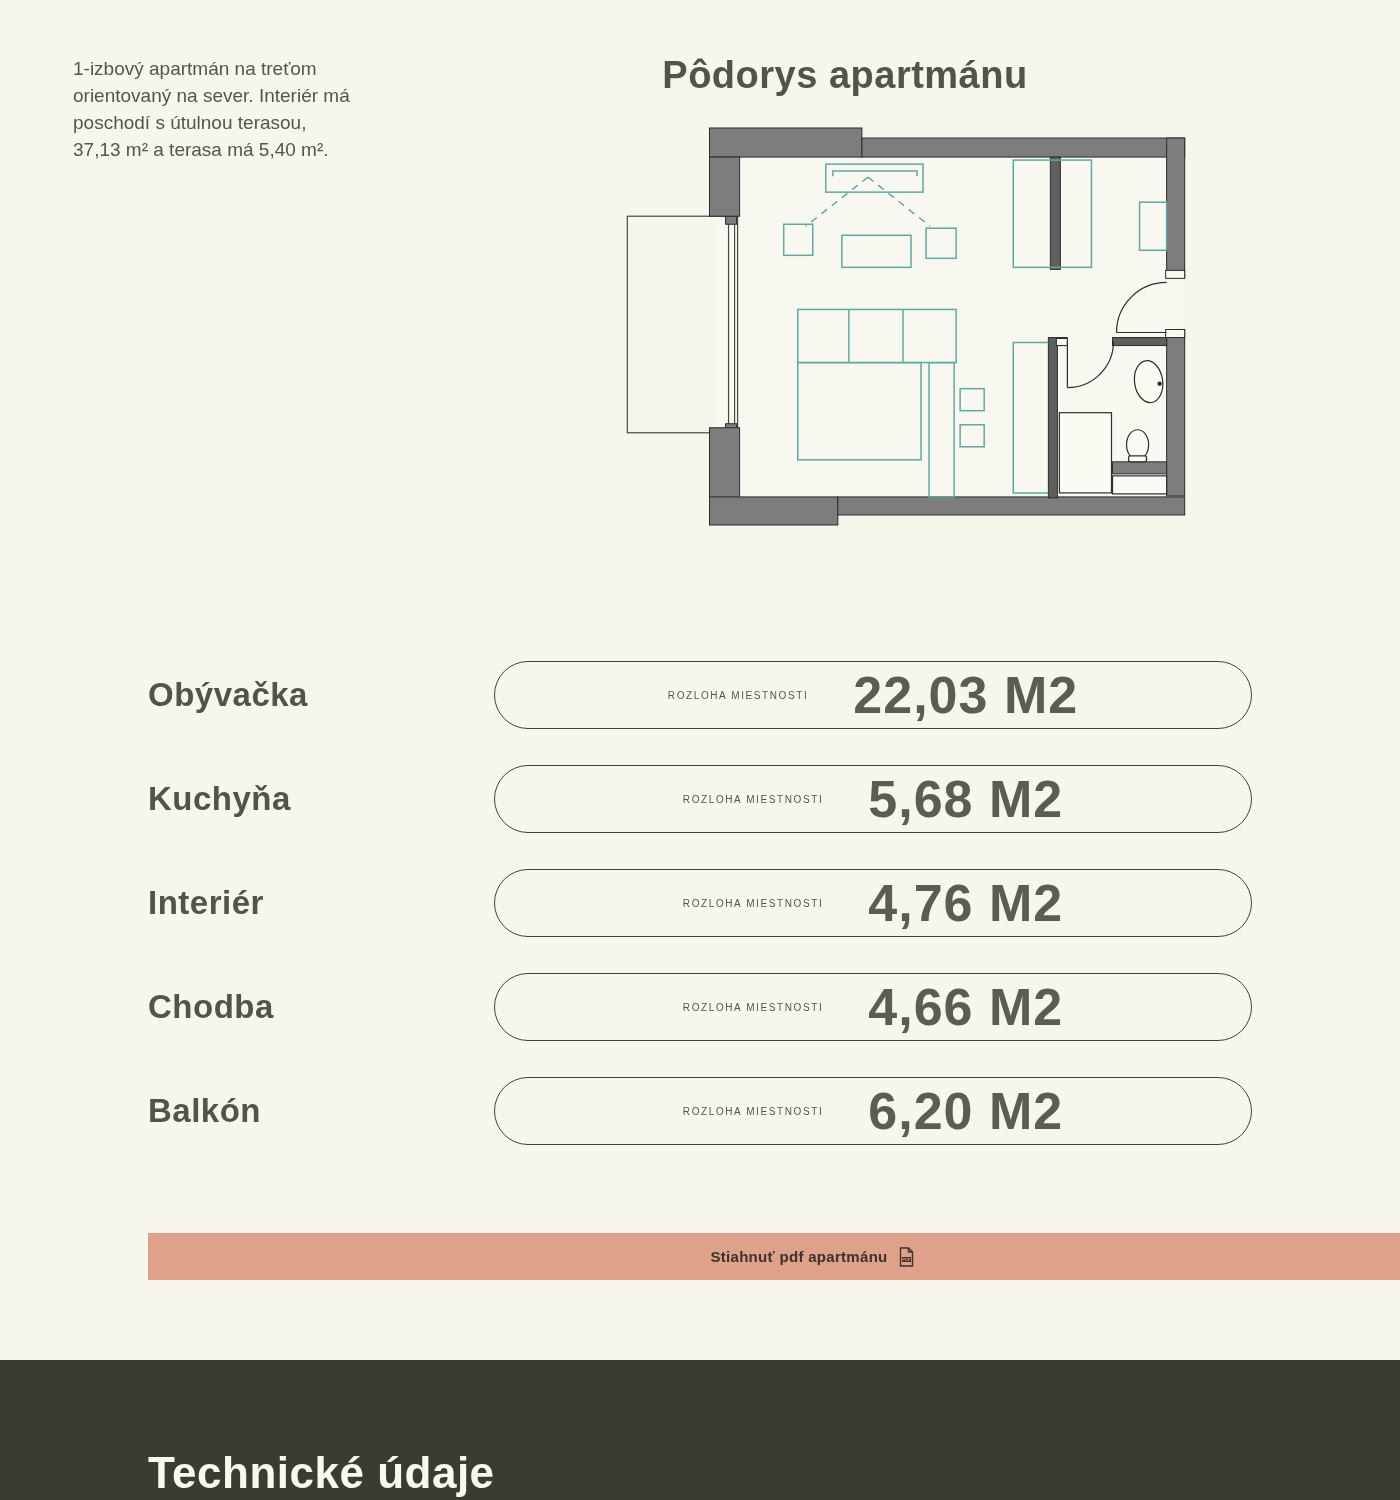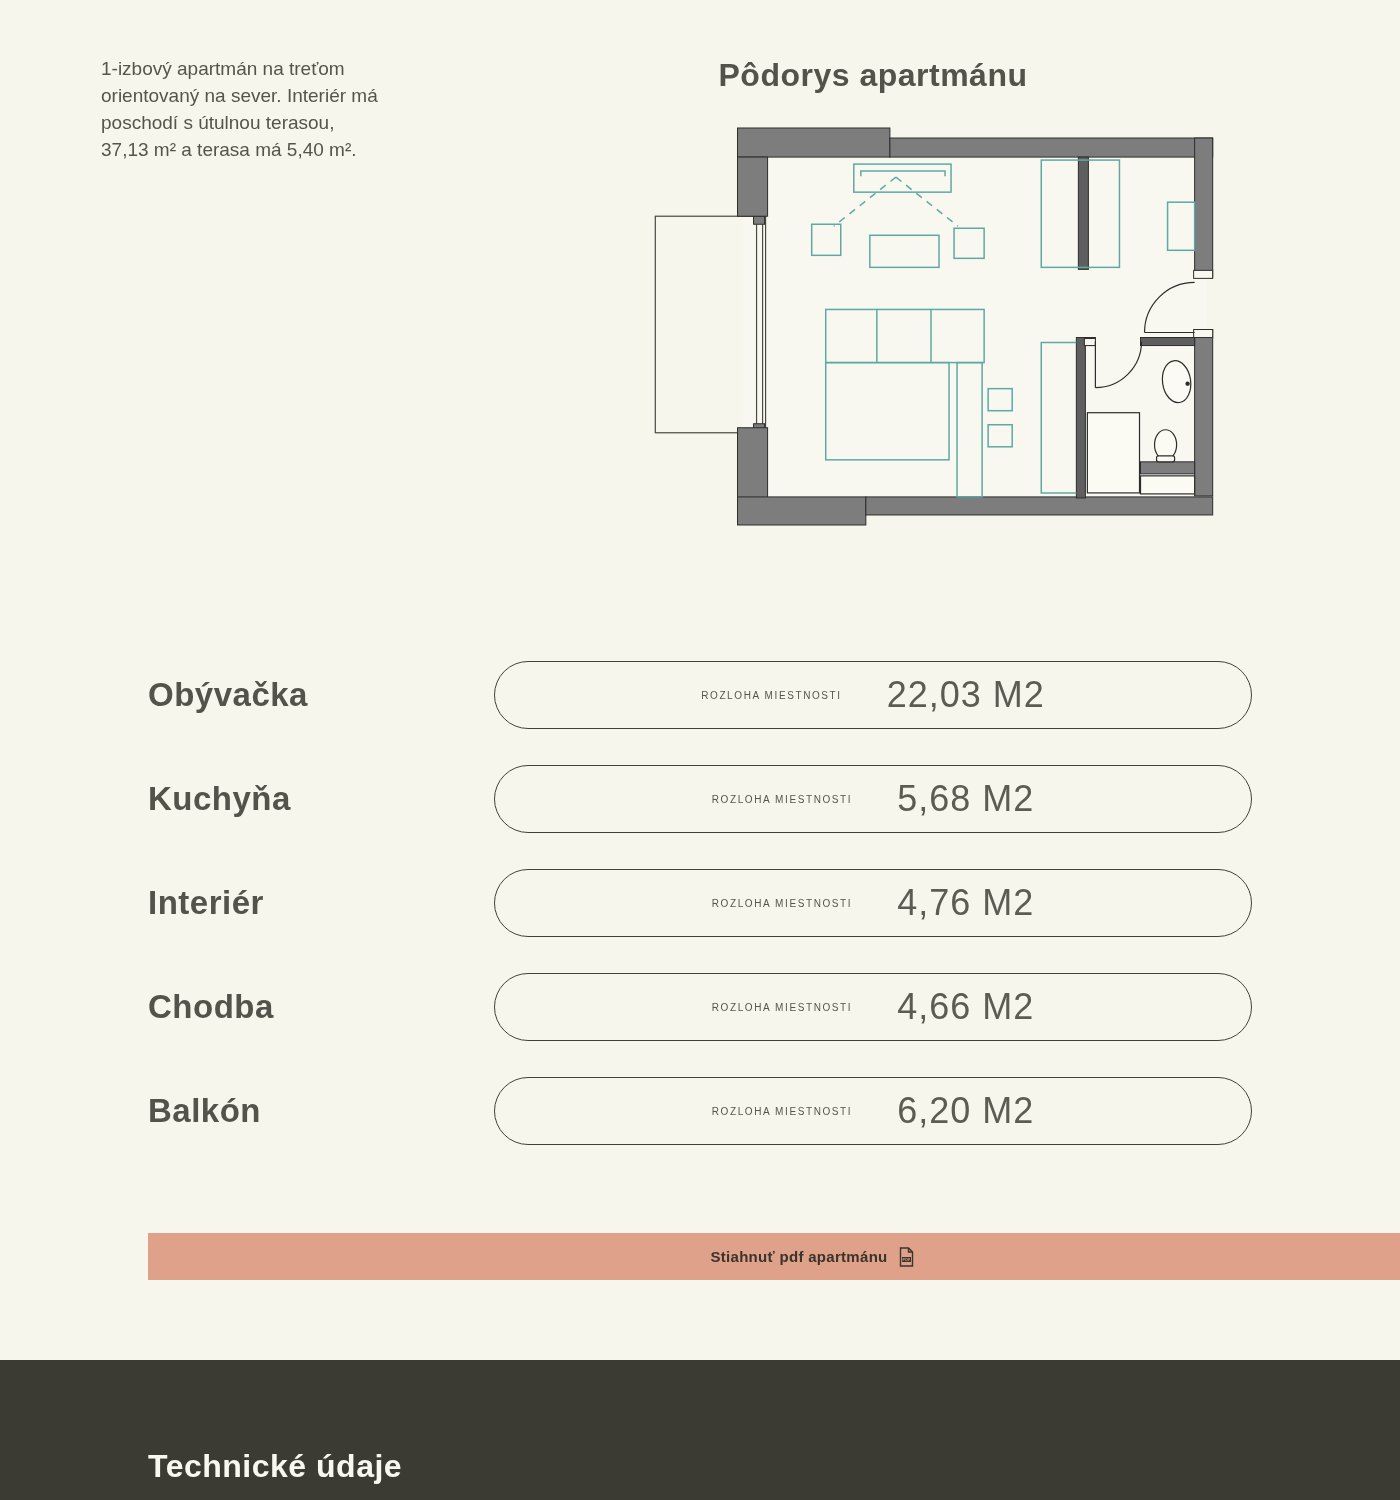--- a/index.html
+++ b/index.html
@@ -10,57 +10,57 @@
   }
   *{box-sizing:border-box;margin:0;padding:0;}
   html,body{width:1400px;}
   body{
     background:var(--page-bg);
     font-family:"Liberation Sans",sans-serif;
     color:var(--text);
     width:1400px;height:1500px;overflow:hidden;
   }
   .top{display:flex;align-items:flex-start;padding-top:55px;}
-  .intro{margin-left:101px;width:352px;font-size:19px;line-height:27px;color:var(--text);}
+  .intro{margin-left:73px;width:352px;font-size:19px;line-height:27px;color:var(--text);}
   .intro span{display:block;}
   .plan-col{margin-left:200px;width:562px;}
-  .plan-title{font-size:32px;line-height:40px;font-weight:bold;color:var(--heading);text-align:center;width:440px;letter-spacing:0.5px;}
+  .plan-title{font-size:38px;line-height:40px;font-weight:bold;color:var(--heading);text-align:center;width:440px;letter-spacing:0.5px;}
   .plan-wrap{margin-top:30px;}
   svg .wall{fill:var(--plan-wall);stroke:#2d2d2d;stroke-width:1;}
   svg .part{fill:#5f5f5f;stroke:#2d2d2d;stroke-width:1;}
   svg .cap{fill:#f8f8f0;stroke:#2d2d2d;stroke-width:1;}
   svg .thin{fill:none;stroke:#4a4a45;stroke-width:1.2;}
   svg .fixt{fill:#fbfbf4;stroke:#2d2d2d;stroke-width:1.2;}
   svg .door{fill:none;stroke:#2d2d2d;stroke-width:1.2;}
   svg .teal{fill:none;stroke:var(--plan-furniture);stroke-width:1.5;}
   .rooms{margin:126px 148px 0 148px;}
   .row{display:flex;align-items:center;height:68px;margin-bottom:36px;}
   .row:last-child{margin-bottom:12px;}
   .room-name{font-size:33px;font-weight:bold;color:var(--heading);letter-spacing:0.5px;}
   .pill{
     margin-left:auto;width:758px;height:68px;
     border:1px solid var(--pill-border);border-radius:40px;
     display:flex;align-items:center;justify-content:center;gap:45px;
     background:transparent;
   }
   .pill-label{font-size:10px;letter-spacing:1.6px;color:var(--text);font-weight:400;}
-  .pill-value{font-size:36px;color:#5c5c54;letter-spacing:1px;}
+  .pill-value{font-size:52px;color:#5c5c54;letter-spacing:1px;font-weight:bold;}
   .download{
     display:flex;align-items:center;justify-content:center;gap:10px;
     margin:88px 148px 0 148px;width:1329px;height:47px;border:none;
     background:var(--button-bg);color:var(--button-text);
     font-family:"Liberation Sans",sans-serif;font-size:15px;font-weight:bold;
     letter-spacing:0.3px;cursor:pointer;
   }
   .download svg{display:block;}
   footer{
     margin-top:80px;height:148px;background:var(--footer-bg);
     padding:88px 0 0 148px;
   }
-  .footer-title{font-size:32px;font-weight:bold;color:var(--footer-text);letter-spacing:0.5px;}
+  .footer-title{font-size:44px;font-weight:bold;color:var(--footer-text);letter-spacing:0.5px;}
 </style>
 </head>
 <body>
 
 <section class="top">
   <div class="intro">
     <span>1-izbový apartmán na treťom</span>
     <span>orientovaný na sever. Interiér má</span>
     <span>poschodí s útulnou terasou,</span>
     <span>37,13 m² a terasa má 5,40 m².</span>

